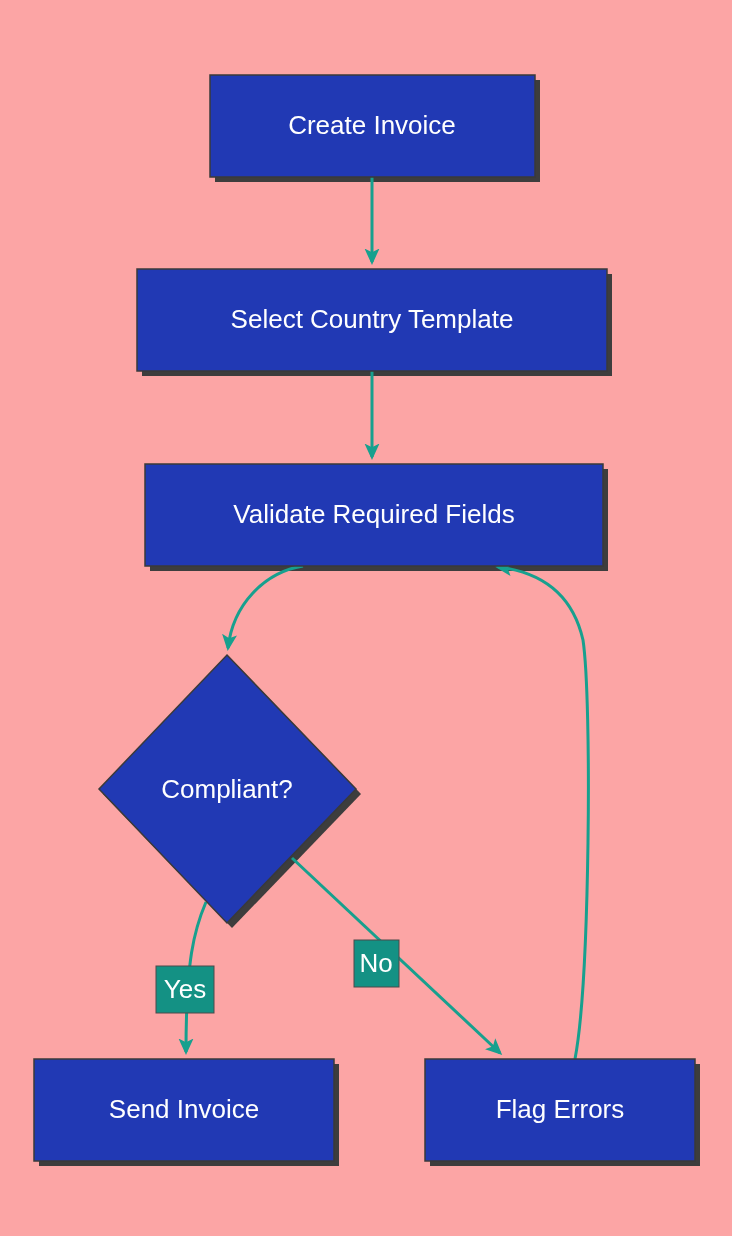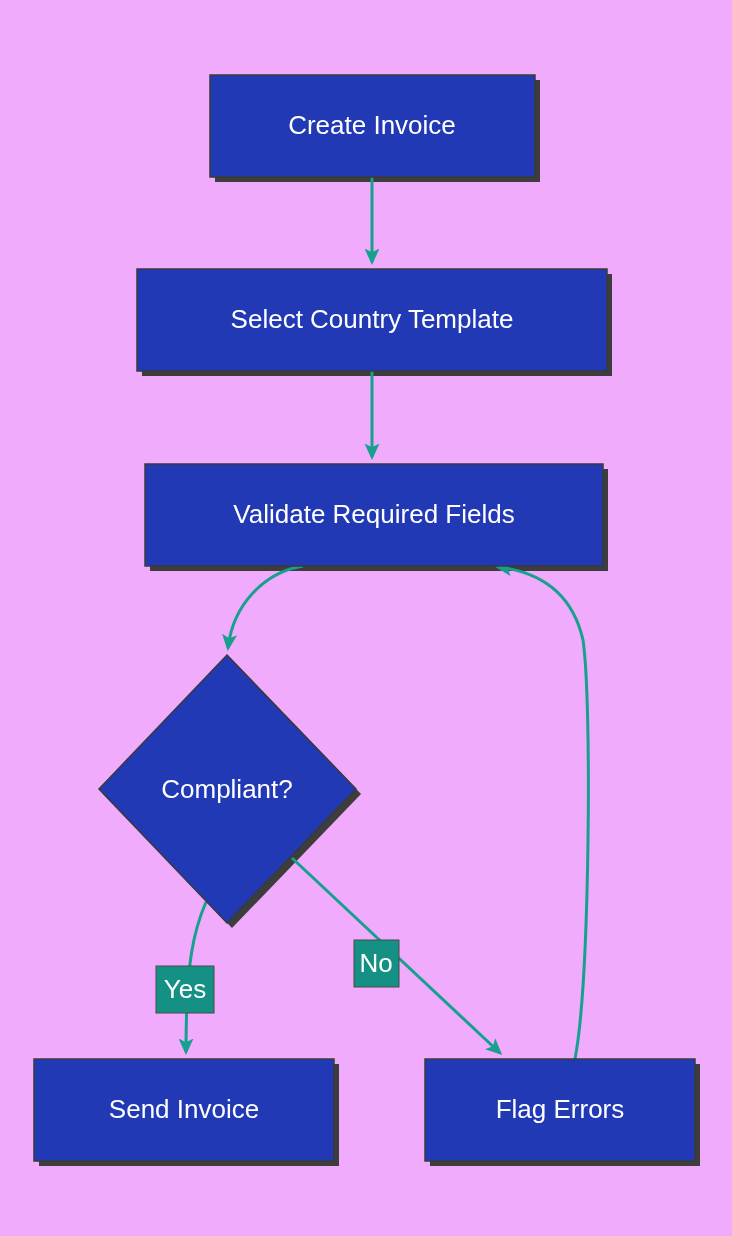--- a/index.html
+++ b/index.html
@@ -10,21 +10,21 @@
   body {
     width: 732px;
     height: 1236px;
     overflow: hidden;
     font-family: "Liberation Sans", sans-serif;
   }
   #flowchart-canvas {
     position: relative;
     width: 732px;
     height: 1236px;
-    background: #f0abfc;
+    background: #fca5a5;
   }
   svg.diagram {
     position: absolute;
     top: 0;
     left: 0;
     width: 732px;
     height: 1236px;
     display: block;
   }
   .node-shape {

